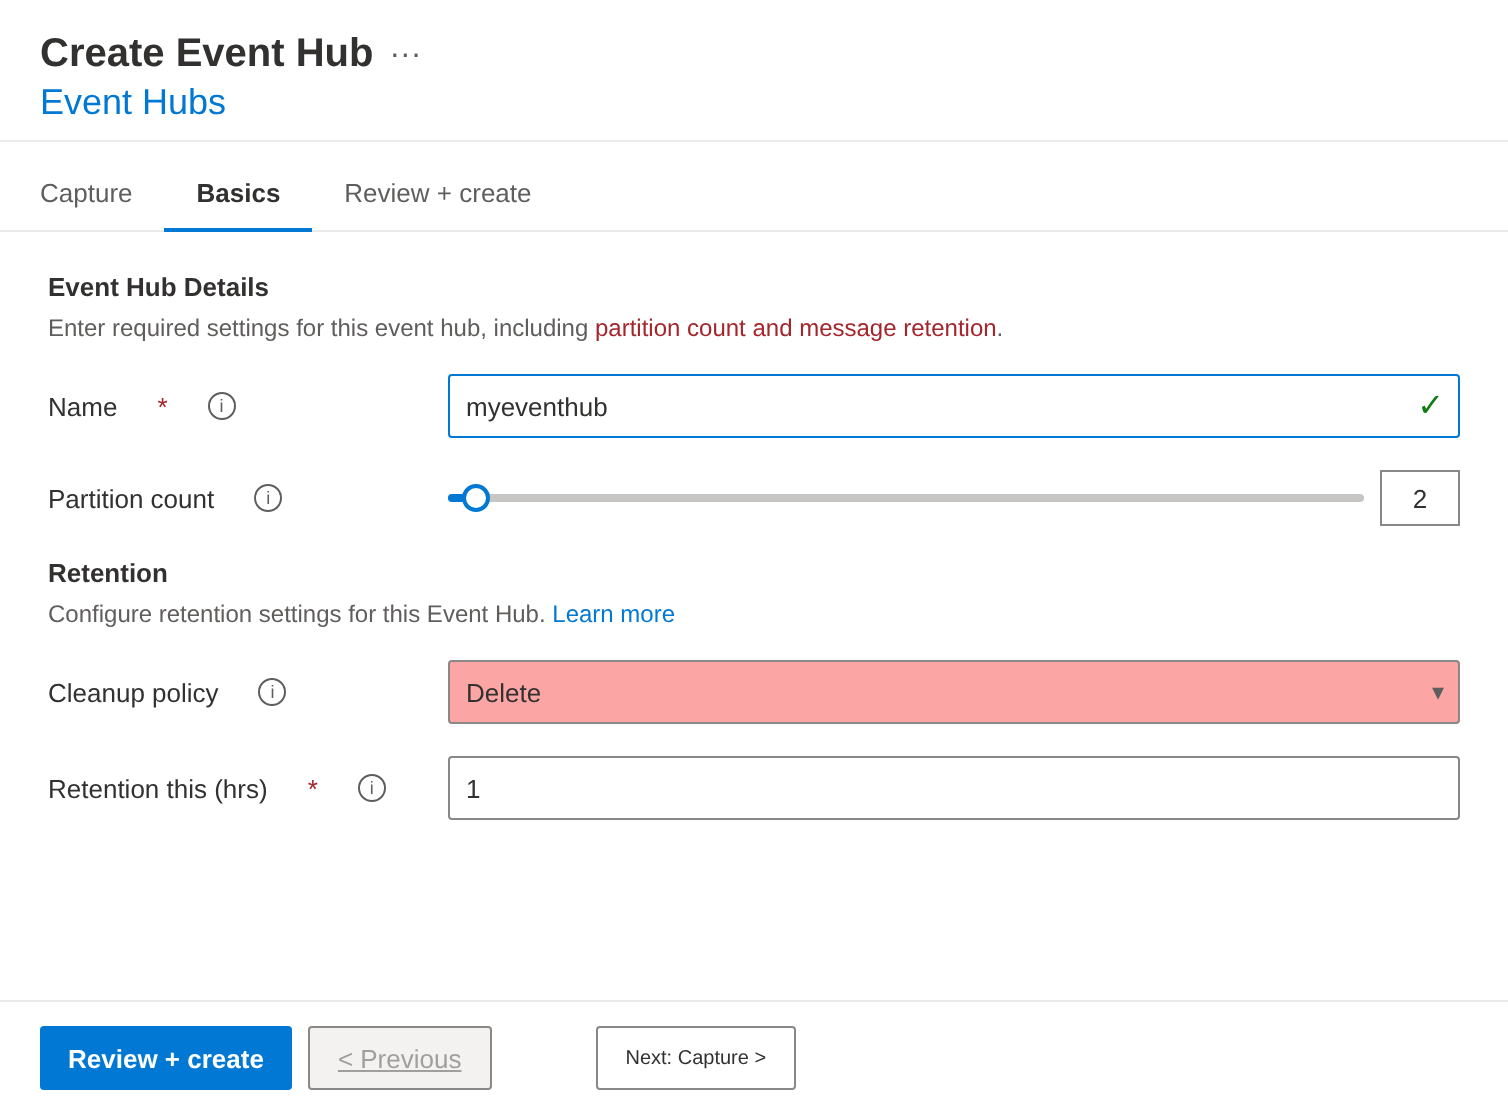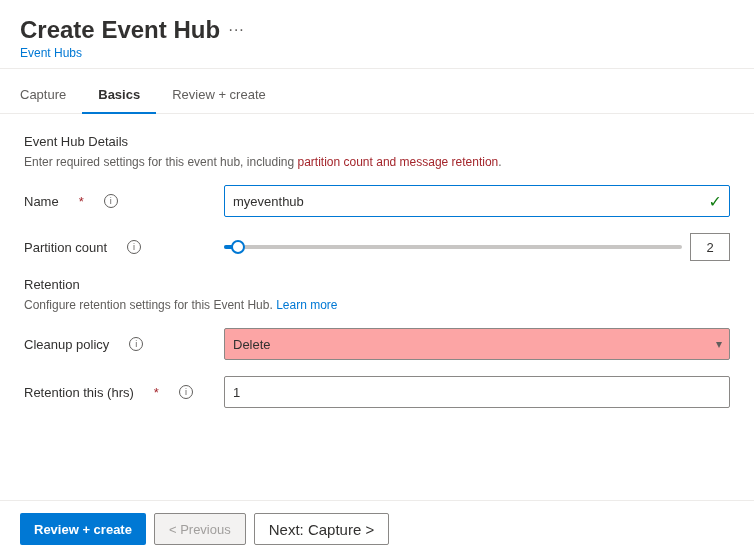--- a/index.html
+++ b/index.html
@@ -23,31 +23,31 @@
     .header {
       padding: 16px 20px 8px 20px;
       border-bottom: 1px solid #edebe9;
     }
     .header-title-row {
       display: flex;
       align-items: center;
       gap: 8px;
     }
     .header-title {
-      font-size: 24px;
+      font-size: 20px;
       font-weight: 600;
       color: #323130;
     }
     .header-ellipsis {
       font-size: 16px;
       color: #605e5c;
       cursor: pointer;
     }
     .header-subtitle {
-      font-size: 12px;
+      font-size: 18px;
       color: #0078d4;
       margin-top: 2px;
     }
 
     
     .tabs {
       display: flex;
       gap: 0;
       padding: 0 20px;
       border-bottom: 1px solid #edebe9;
@@ -72,21 +72,21 @@
 
     
     .content {
       flex: 1;
       padding: 20px 24px;
       overflow-y: auto;
     }
 
     .section-title {
       font-size: 13px;
-      font-weight: 400;
+      font-weight: 700;
       color: #323130;
       margin-bottom: 6px;
     }
 
     .section-description {
       font-size: 12px;
       color: #605e5c;
       margin-bottom: 16px;
     }
     .section-description .highlight {
@@ -279,34 +279,36 @@
     }
     .btn-secondary {
       background: #f3f2f1;
       color: #323130;
       border: 1px solid #8a8886;
       padding: 6px 14px;
       font-size: 13px;
       cursor: pointer;
       height: 32px;
       border-radius: 2px;
+      text-decoration: underline;
     }
     .btn-secondary:disabled {
       color: #a19f9d;
       cursor: default;
     }
     .btn-outline {
       background: #fff;
       color: #323130;
       border: 1px solid #8a8886;
       padding: 4px 14px;
-      font-size: 15px;
-      cursor: pointer;
-      height: 32px;
-      border-radius: 2px;
+      font-size: 10px;
+      cursor: pointer;
+      height: 32px;
+      border-radius: 2px;
+      margin-left: 44px;
     }
   </style>
 </head>
 <body>
 
 <div class="page-wrapper">
 
   <div class="header">
     <div class="header-title-row">
       <span class="header-title">Create Event Hub</span>

